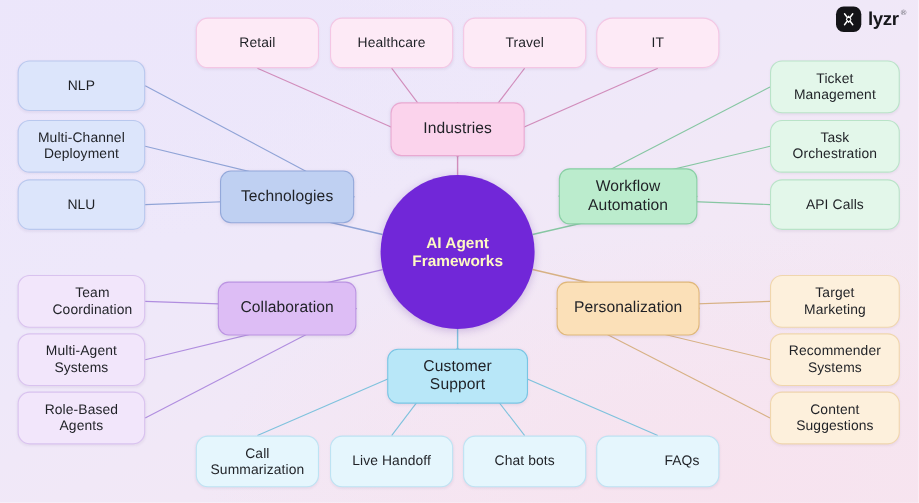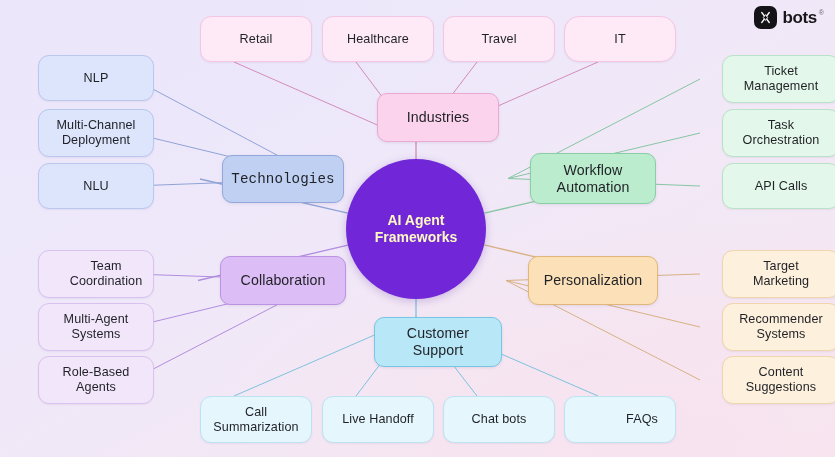--- a/index.html
+++ b/index.html
@@ -34,21 +34,20 @@
     box-sizing: border-box;
     display: flex;
     align-items: center;
     justify-content: center;
     text-align: center;
     color: #1f2126;
     line-height: 1.18;
     border-style: solid;
     border-width: 1px;
     letter-spacing: .1px;
-    margin-left: 22px;
   }
   .leaf {
     border-radius: 11px;
     font-size: 12.6px;
     box-shadow: 0 1px 2px rgba(80,60,120,.07);
   }
   .branch {
     border-radius: 10px;
     font-size: 14.2px;
     box-shadow: 0 1px 3px rgba(80,60,120,.10);
@@ -200,21 +199,21 @@
       </div>
       <div class="node leaf" style="left: 421px; top: 396px; width: 112px; height: 47px; background: rgb(229, 246, 253); border-color: rgb(189, 227, 243);">
         <span>Chat bots</span>
       </div>
       <div class="node leaf" style="left: 542px; top: 396px; width: 112px; height: 47px; background: rgb(229, 246, 253); border-color: rgb(189, 227, 243); padding-left: 44px;">
         <span>FAQs</span>
       </div>
       <div class="node branch" style="left: 355px; top: 93px; width: 122px; height: 49px; background: rgb(251, 211, 236); border-color: rgb(233, 169, 210);">
         <span>Industries</span>
       </div>
-      <div class="node branch" style="left: 200px; top: 155px; width: 122px; height: 48px; background: rgb(191, 208, 242); border-color: rgb(147, 168, 218); font-family: Liberation Mono, monospace;">
+      <div class="node branch" style="left: 200px; top: 155px; width: 122px; height: 48px; background: rgb(191, 208, 242); border-color: rgb(147, 168, 218);">
         <span>Technologies</span>
       </div>
       <div class="node branch" style="left: 508px; top: 153px; width: 126px; height: 51px; background: rgb(187, 236, 205); border-color: rgb(136, 207, 164);">
         <span>Workflow
 Automation</span>
       </div>
       <div class="node branch" style="left: 198px; top: 256px; width: 126px; height: 49px; background: rgb(221, 189, 245); border-color: rgb(187, 147, 226);">
         <span>Collaboration</span>
       </div>
       <div class="node branch" style="left: 506px; top: 256px; width: 130px; height: 49px; background: rgb(251, 224, 184); border-color: rgb(224, 183, 120);">
@@ -231,17 +230,17 @@
 Frameworks</span>
   </div>
 
   <div id="logo">
     <div class="mark">
       <svg width="15" height="15" viewBox="0 0 24 24" aria-hidden="true">
         <path d="M6 4 L18 20 M18 4 L6 20" stroke="#ffffff" stroke-width="2.1" fill="none" stroke-linecap="round"></path>
         <path d="M12 7.4 L15.4 12 L12 16.6 L8.6 12 Z" fill="#141418" stroke="#ffffff" stroke-width="1.5" stroke-linejoin="round"></path>
       </svg>
     </div>
-    <div class="word">bots</div>
+    <div class="word">lyzr</div>
     <div class="tm">®</div>
   </div>
 
 </div>
 
 </body></html>

